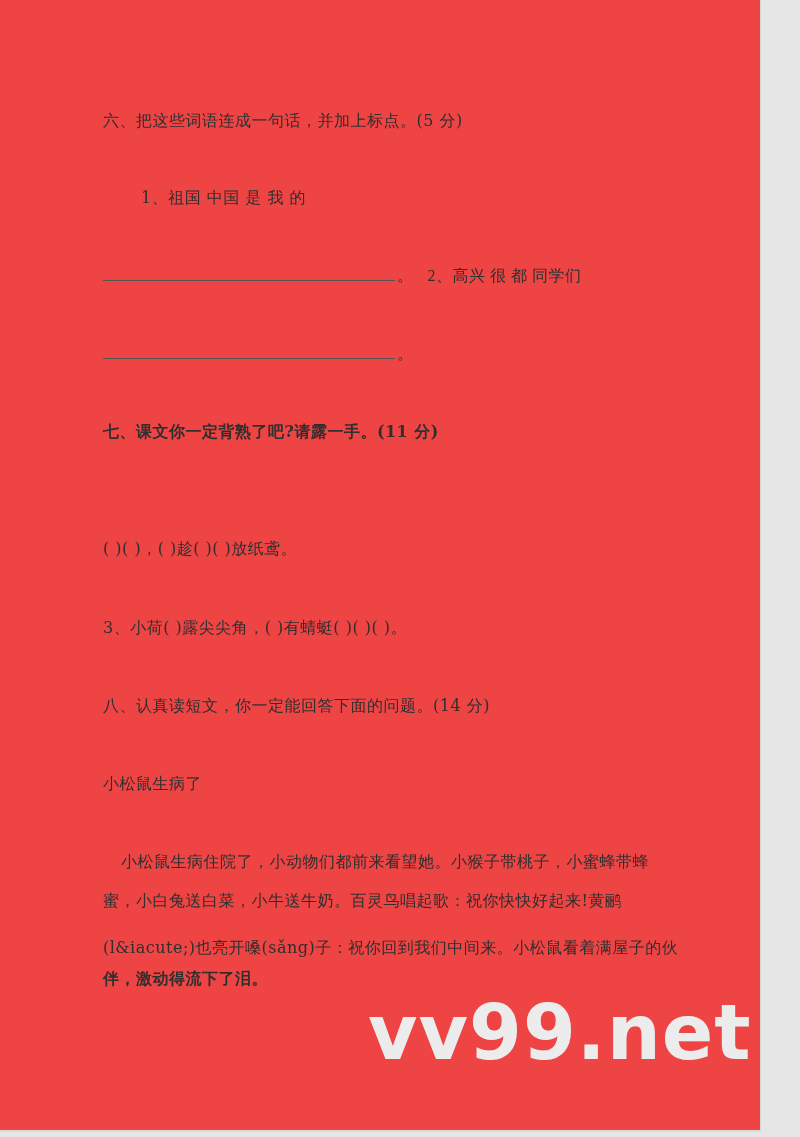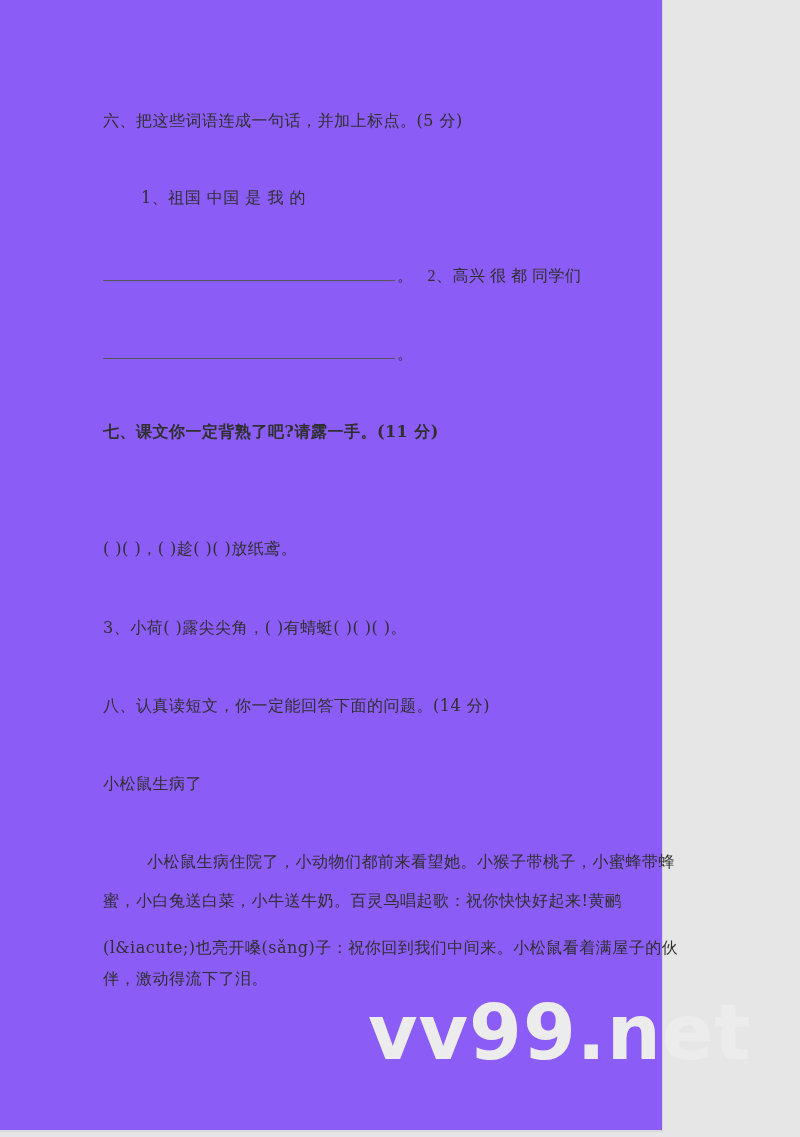--- a/index.html
+++ b/index.html
@@ -12,23 +12,23 @@
       height: 1137px;
       position: relative;
       overflow: hidden;
       font-family: "DejaVu Serif", "Liberation Serif", serif;
       color: #333;
     }
     .page {
       position: absolute;
       left: 0;
       top: 0;
-      width: 663px;
+      width: 761px;
       height: 1132px;
-      background: #8b5cf6;
+      background: #ef4444;
       border-right: 1px solid #d6d6d6;
       border-bottom: 2px solid #d9d9d9;
       box-sizing: border-box;
     }
     .line {
       position: absolute;
       left: 103px;
       font-size: 16px;
       line-height: 22px;
       white-space: nowrap;
@@ -78,19 +78,19 @@
 
 
   <div class="line" style="top:538px;">(    )(    )，( )趁( )( )放纸鸢。</div>
 
   <div class="line" style="top:617px;">3、小荷( )露尖尖角，( )有蜻蜓( )( )( )。</div>
 
   <div class="line" style="top:695px;">八、认真读短文，你一定能回答下面的问题。(14 分)</div>
 
   <div class="line" style="top:773px;text-align:right;">小松鼠生病了</div>
 
-  <div class="line para-indent" style="top:851px;margin-left:26px;">小松鼠生病住院了，小动物们都前来看望她。小猴子带桃子，小蜜蜂带蜂</div>
+  <div class="line para-indent" style="top:851px;">小松鼠生病住院了，小动物们都前来看望她。小猴子带桃子，小蜜蜂带蜂</div>
   <div class="line" style="top:890px;text-align:right;">蜜，小白兔送白菜，小牛送牛奶。百灵鸟唱起歌：祝你快快好起来!黄鹂</div>
   <div class="line" style="top:929px;margin-top:8px;">(l&amp;iacute;)也亮开嗓(sǎng)子：祝你回到我们中间来。小松鼠看着满屋子的伙</div>
-  <div class="line" style="top:968px;">伴，激动得流下了泪。</div>
+  <div class="line" style="top:968px;font-weight:bold;">伴，激动得流下了泪。</div>
 
   <div class="watermark">vv99.net</div>
 </div>
 
 </body></html>

